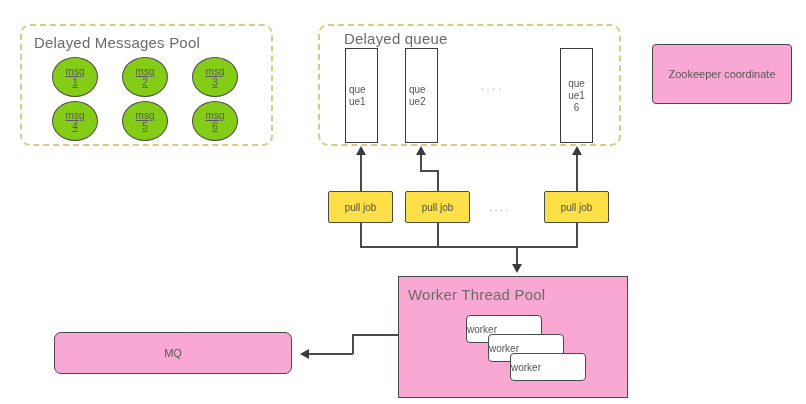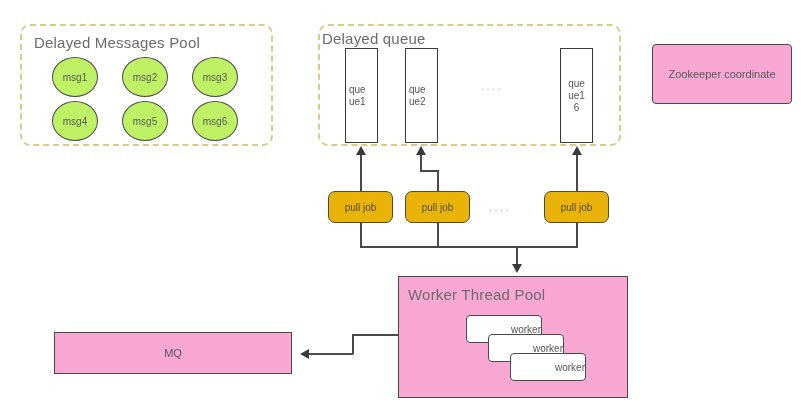--- a/index.html
+++ b/index.html
@@ -29,27 +29,28 @@
     white-space:nowrap;
   }
   
   .msg-circle{
     position:absolute;
     width:46px;height:40px;
     border:1px solid #4b4b4b;
     border-radius:50%;
     box-sizing:border-box;
     display:flex;
-    flex-direction:row;
+    flex-direction:column;
     align-items:center;
     justify-content:center;
     color:#5a5a5a;
     font-size:10px;
     line-height:11px;
-    background:#bef264;
+    background:#84cc16;
+    text-decoration:underline;
   }
   .msg-circle .l1,.msg-circle .l2{display:block;}
   
   .queue-box{
     position:absolute;
     width:33px;
     border:1.5px solid #3a3a3a;
     box-sizing:border-box;
     background:#fff;
     display:flex;
@@ -65,42 +66,42 @@
   
   .rect-box{
     position:absolute;
     border:1.5px solid #4a4a4a;
     box-sizing:border-box;
     background:#f9a8d4;
   }
   .rect-box.rounded{border-radius:4px;}
   .rect-center{
     display:flex;align-items:center;justify-content:center;
-    color:#585858;font-size:11px;
+    color:#585858;font-size:11px;border-radius:7px;
   }
   
   .pill{
     position:absolute;
     border:1.4px solid #4a4a4a;
-    border-radius:7px;
-    box-sizing:border-box;
-    background:#eab308;
+    border-radius:2px;
+    box-sizing:border-box;
+    background:#fde047;
     display:flex;align-items:center;justify-content:center;
     color:#4f4f4f;font-size:10px;
     z-index:4;
   }
   
   .worker-card{
     position:absolute;
     width:76px;height:28px;
     border:1.4px solid #4a4a4a;
     border-radius:4px;
     box-sizing:border-box;
     background:#fff;
-    display:flex;align-items:center;justify-content:flex-end;
+    display:flex;align-items:center;justify-content:flex-start;
     color:#555;font-size:10px;
   }
   
   .dots{
     position:absolute;
     color:#b9b9b9;
     font-size:11px;
     letter-spacing:2.5px;
     white-space:nowrap;
   }
@@ -156,21 +157,21 @@
   <div class="msg-circle" style="left:122px;top:101px;">
     <span class="l1">msg</span>
     <span class="l2">5</span>
   </div>
   <div class="msg-circle" style="left:192px;top:101px;">
     <span class="l1">msg</span>
     <span class="l2">6</span>
   </div>
 
   <div class="dashed-group" style="left:318px;top:24px;width:303px;height:122px;"></div>
-  <div class="group-title" style="left:322px;top:30px;">Delayed queue</div>
+  <div class="group-title" style="left:344px;top:30px;">Delayed queue</div>
 
   <div class="queue-box" style="left:345px;top:48px;height:95px;">
     <span>
       <span class="queue-label">que</span>
       <span class="queue-label">ue1</span>
     </span>
   </div>
 
   <div class="queue-box" style="left:405px;top:48px;height:95px;">
     <span>

